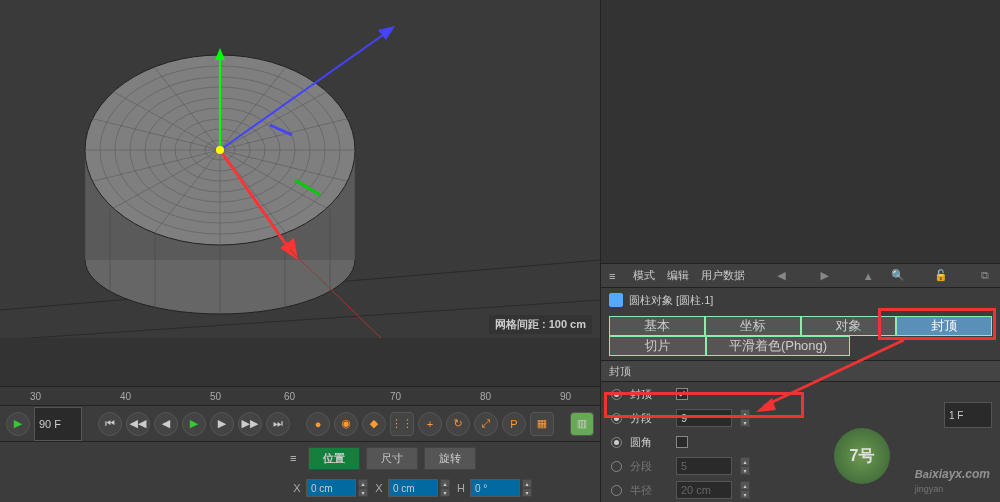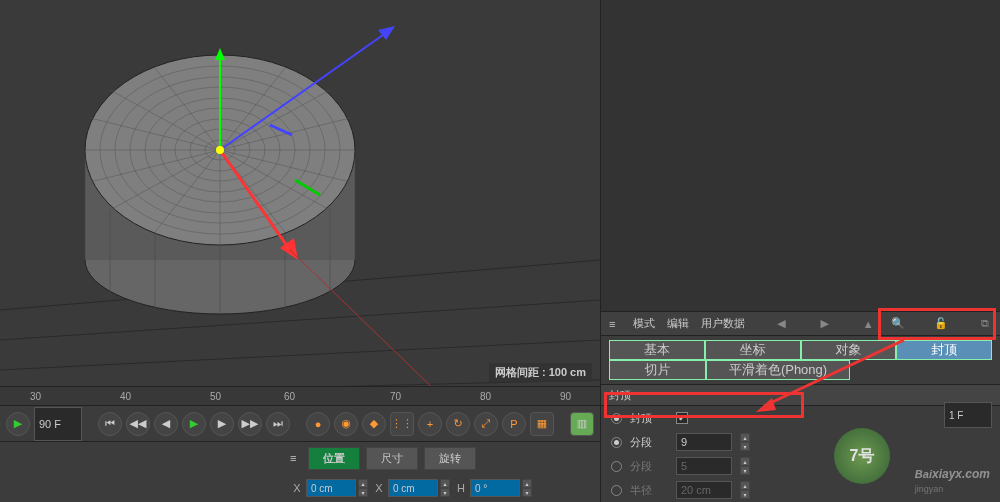--- a/index.html
+++ b/index.html
@@ -2,21 +2,21 @@
 <html><head>
 <meta charset="utf-8">
 <style>
 *{margin:0;padding:0;box-sizing:border-box;font-family:"Microsoft YaHei",sans-serif;font-size:11px;color:#ccc;}
 body{background:#2a2a2a;width:1000px;height:502px;overflow:hidden;position:relative;}
 .main{display:flex;height:100%;}
 .left{flex:1;display:flex;flex-direction:column;background:#333;border-right:1px solid #222;}
 .viewport{flex:1;position:relative;background:#3a3a3a;overflow:hidden;font-weight:bold;}
 .viewport svg{position:absolute;top:0;left:0;}
 .grid-label{position:absolute;bottom:4px;right:8px;background:rgba(50,50,50,.8);padding:2px 6px;font-size:11px;}
-.ruler{height:20px;background:#383838;border-top:1px solid #222;border-bottom:1px solid #222;display:flex;align-items:center;padding:0 10px;position:relative;}
+.ruler{height:20px;background:#383838;border-top:1px solid #222;border-bottom:1px solid #222;display:flex;align-items:center;padding:0 10px;position:relative;margin-top:48px;}
 .ruler .tick{position:absolute;font-size:10px;color:#aaa;}
 .transport{height:36px;background:#3c3c3c;display:flex;align-items:center;gap:4px;padding:0 6px;border-bottom:1px solid #222;}
 .tbtn{width:24px;height:24px;border:1px solid #555;border-radius:12px;background:#444;display:flex;align-items:center;justify-content:center;cursor:pointer;font-size:11px;}
 .tbtn.orange{color:#ff9933;}
 .tbtn.green{color:#3c3;}
 .tbtn.square{border-radius:4px;}
 .frame-field{width:48px;height:20px;background:#2a2a2a;border:1px solid #555;padding:16px 4px;display:flex;align-items:center;}
 .coords{height:32px;background:#3c3c3c;display:flex;align-items:center;padding-left:290px;gap:6px;}
 .coord-tab{padding:3px 14px;background:#555;border:1px solid #444;font-size:11px;}
 .coord-tab.active{background:#15803d;font-weight:bold;}
@@ -205,20 +205,24 @@
       <span>模式</span>
       <span>编辑</span>
       <span>用户数据</span>
       <span class="hicon">◀</span>
       <span class="hicon">▶</span>
       <span class="hicon">▲</span>
       <span class="hicon" style="margin-left:4px">🔍</span>
       <span class="hicon">🔓</span>
       <span class="hicon">⧉</span>
     </div>
+    <div class="obj-title">
+      <div class="obj-icon"></div>
+      <span>圆柱对象 [圆柱.1]</span>
+    </div>
     <div class="tabs">
       <div class="tab-row">
         <div class="tab">基本</div>
         <div class="tab">坐标</div>
         <div class="tab">对象</div>
         <div class="tab active">封顶</div>
       </div>
       <div class="tab-row">
         <div class="tab" style="max-width:97px">切片</div>
         <div class="tab" style="max-width:145px">平滑着色(Phong)</div>
@@ -235,20 +239,25 @@
     <div class="prop">
       <div class="radio on"></div>
       <span class="plabel">分段</span>
       <div class="pval">9</div>
       <div class="spinner">
           <div>▴</div>
           <div>▾</div>
         </div>
     </div>
     <div class="prop">
+      <div class="radio on"></div>
+      <span class="plabel">圆角</span>
+      <div class="chk"></div>
+    </div>
+    <div class="prop">
       <div class="radio"></div>
       <span class="plabel" style="color:#777">分段</span>
       <div class="pval dis">5</div>
       <div class="spinner">
           <div>▴</div>
           <div>▾</div>
         </div>
     </div>
     <div class="prop">
       <div class="radio"></div>

